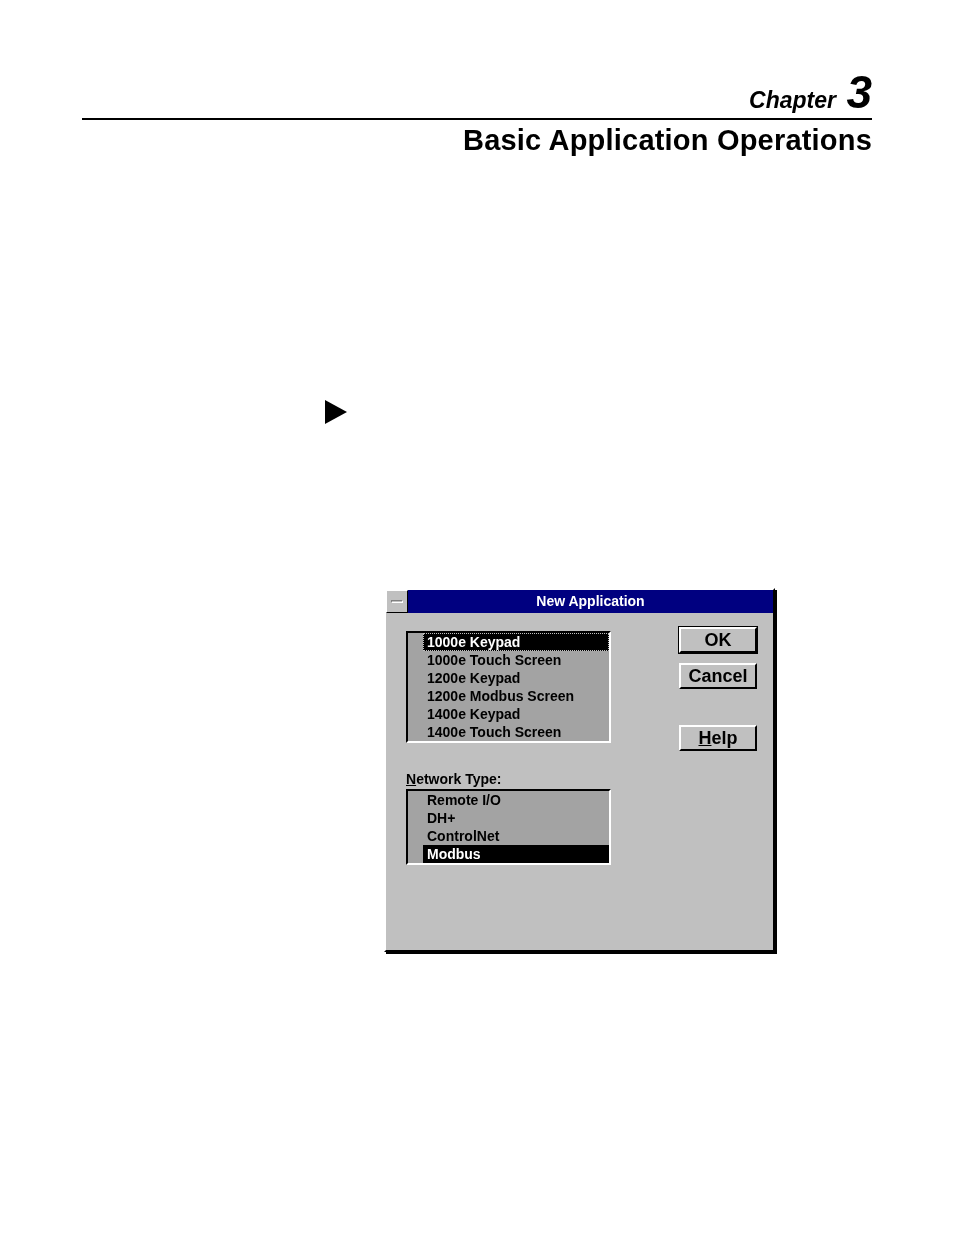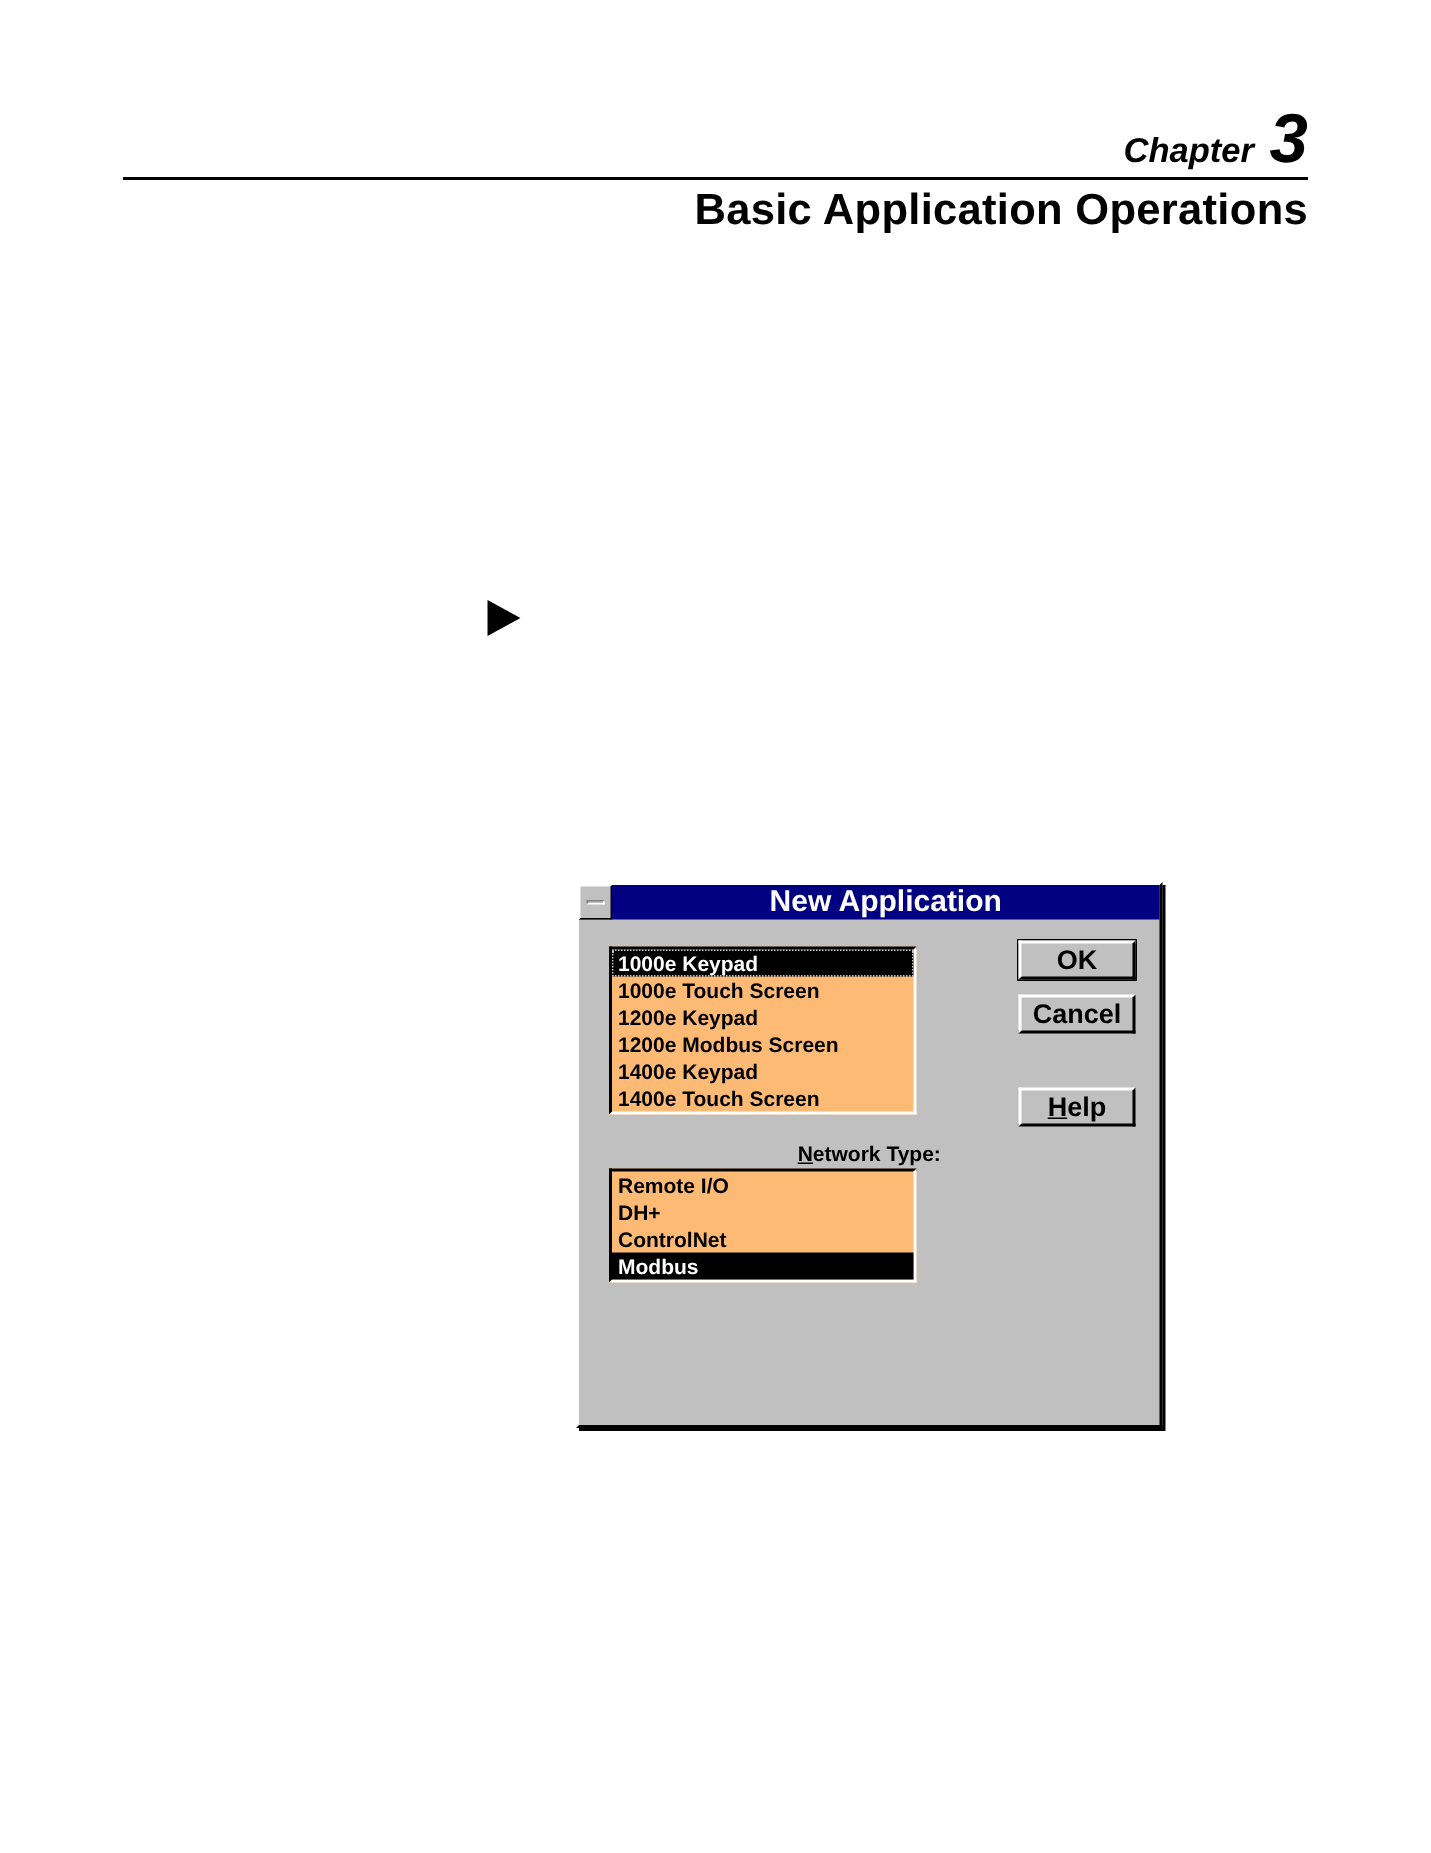--- a/index.html
+++ b/index.html
@@ -99,59 +99,60 @@
     background: #c0c0c0;
     border-top: 1px solid #808080;
     border-left: 1px solid #808080;
     border-right: 1px solid #fff;
     border-bottom: 1px solid #fff;
   }
   .titlebar-text {
     flex: 1;
     color: #fff;
     font-weight: bold;
-    font-size: 20px;
+    font-size: 14px;
     text-align: center;
     line-height: 23px;
   }
   .dialog-body {
     position: relative;
     padding: 18px 20px;
   }
   .field-label {
     font-weight: bold;
     font-size: 14px;
     color: #000;
     margin-bottom: 2px;
   }
   .field-label .ul { text-decoration: underline; }
   .listbox {
     border-top: 2px solid #000;
     border-left: 2px solid #000;
     border-right: 2px solid #fff;
     border-bottom: 2px solid #fff;
-    background: #fdba74;
+    background: #a3a3a3;
     width: 205px;
+    padding-left: 15px;
   }
   .list-item {
     font-weight: bold;
     font-size: 14px;
     padding: 1px 4px;
     color: #000;
     white-space: nowrap;
   }
   .list-item.selected {
     background: #000;
     color: #fff;
   }
   .focus-rect {
     outline: 1px dotted #c0c0c0;
     outline-offset: -1px;
   }
-  .network-label { margin-top: 18px; text-align: center; }
+  .network-label { margin-top: 28px; }
   .button-col {
     position: absolute;
     right: 16px;
     top: 14px;
     width: 78px;
   }
   .win-btn {
     width: 78px;
     height: 26px;
     background: #c0c0c0;

